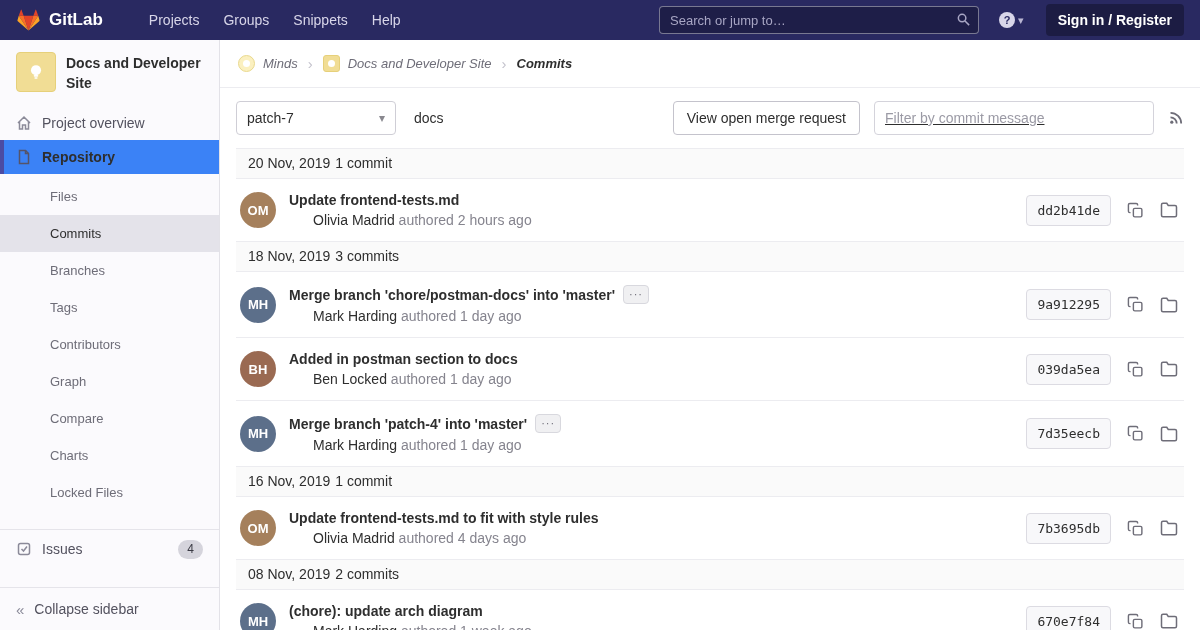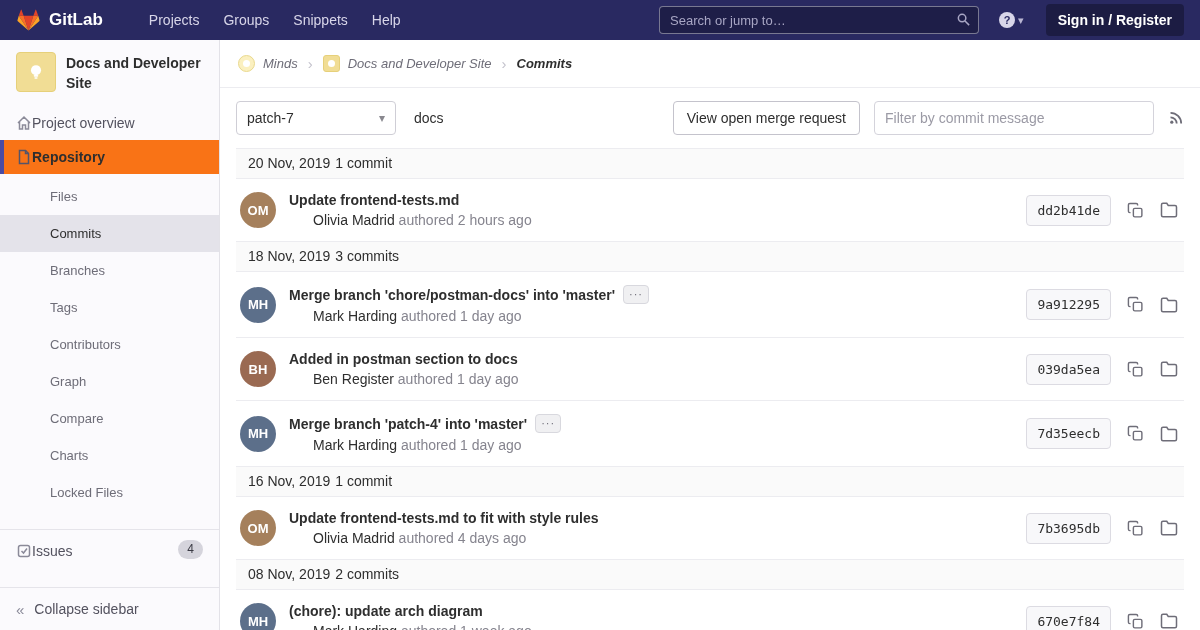--- a/index.html
+++ b/index.html
@@ -46,25 +46,25 @@
     width:220px; flex:none; background:#fbfafd; border-right:1px solid #e3e2e8;
     display:flex; flex-direction:column;
   }
   .project-head { display:flex; gap:10px; padding:12px 16px 12px; align-items:flex-start; cursor:pointer; }
   .project-avatar {
     width:40px; height:40px; border-radius:4px; background:#f1dd95; border:1px solid #e6d07a;
     display:flex; align-items:center; justify-content:center; flex:none;
   }
   .project-title { font-weight:bold; font-size:14px; line-height:1.45; padding-top:1px; }
   .side-item {
-    display:flex; align-items:flex-end; padding:9px 16px;
+    display:flex; align-items:center; gap:10px; padding:9px 16px;
     font-size:14px; color:#53525f; cursor:pointer; text-decoration:none;
   }
   .side-item svg { flex:none; color:#8b8a99; }
-  .section-active { background:#f97316; }
+  .section-active { background:#3b82f6; }
   .section-head {
     border-left:4px solid var(--accent,#4b4ba3); padding-left:12px;
     color:#2e2e2e; font-weight:600;
   }
   .section-head svg { color:#55546a; }
   .sub-list { padding:4px 0 6px; }
   .sub-item {
     display:block; padding:9px 16px 9px 50px; font-size:13px; line-height:19px;
     color:#6e6d78; cursor:pointer; text-decoration:none;
   }
@@ -102,21 +102,21 @@
   }
   .branch-select .chev { color:#89888f; font-size:12px; }
   .path-label { margin-left:18px; font-size:14px; }
   .right-controls { margin-left:auto; display:flex; align-items:center; gap:14px; }
   .btn {
     height:34px; padding:0 13px; background:#fff; border:1px solid #c4c3cc; border-radius:4px;
     font-size:14px; color:#2e2e2e; cursor:pointer; font-family:inherit;
   }
   .filter {
     height:34px; width:280px; border:1px solid #d4d3db; border-radius:4px;
-    padding:0 10px; font-size:14px; font-family:inherit; color:#2e2e2e;
+    padding:0 10px; font-size:14px; font-family:inherit; color:#2e2e2e;text-decoration:underline;
   }
   .filter::placeholder { color:#9b9aa5; }
   .icon-btn { background:none; border:none; padding:0; cursor:pointer; color:#6e6d78; display:flex; align-items:center; }
 
   
   .commit-list { margin:0 16px; overflow:hidden; flex:1; }
   .date-header {
     background:#fafafa; border-top:1px solid #ececf0; border-bottom:1px solid #ececf0;
     padding:5px 12px; font-size:14px; color:#2e2e2e; display:flex; gap:5px; line-height:19px;
   }
@@ -342,21 +342,21 @@
   </div>
 
   <div class="commit-row">
     <div class="avatar" style="background: rgb(154, 106, 82);">BH</div>
     <div class="commit-info">
       <div class="title-line">
         <a class="commit-title">Added in postman section to docs</a>
 
       </div>
       <div class="meta-line">
-        <a class="author-link">Ben Register</a>
+        <a class="author-link">Ben Locked</a>
         <span> authored 1 day ago</span>
       </div>
     </div>
     <div class="commit-actions">
       <span class="sha">039da5ea</span>
       <button class="icon-btn">
         <svg width="17" height="17" viewBox="0 0 24 24">
           <rect x="9" y="9" width="12" height="12" rx="2" fill="none" stroke="currentColor" stroke-width="2"></rect>
           <path d="M5 15 H4 a2 2 0 0 1 -2 -2 V4 a2 2 0 0 1 2 -2 h9 a2 2 0 0 1 2 2 v1" fill="none" stroke="currentColor" stroke-width="2"></path>
         </svg>

